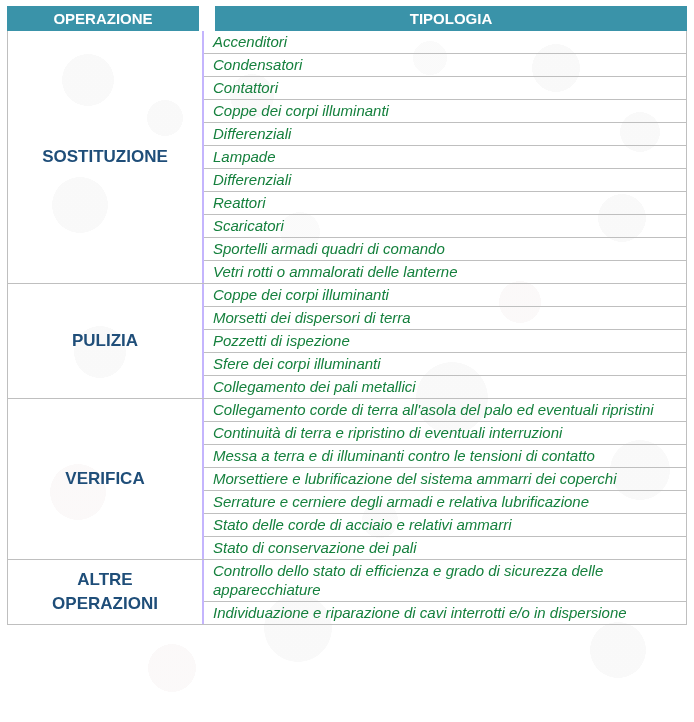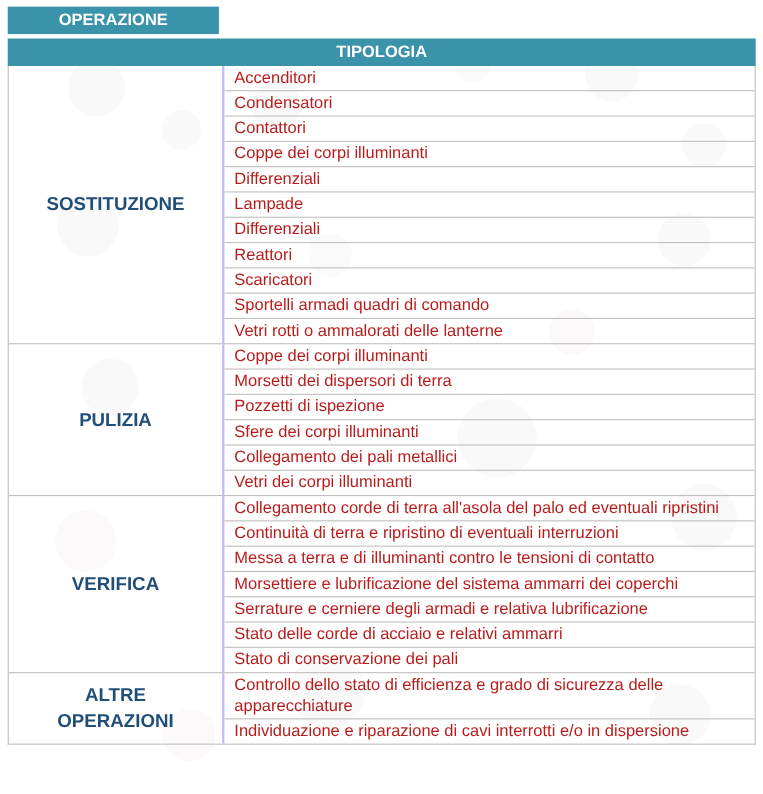--- a/index.html
+++ b/index.html
@@ -30,21 +30,21 @@
       radial-gradient(circle 30px at 640px 470px, rgba(140,140,140,0.05) 99%, transparent 100%),
       radial-gradient(circle 28px at  78px 492px, rgba(190,150,150,0.06) 99%, transparent 100%),
       radial-gradient(circle 34px at 298px 628px, rgba(140,140,140,0.05) 99%, transparent 100%),
       radial-gradient(circle 24px at 172px 668px, rgba(190,150,150,0.06) 99%, transparent 100%),
       radial-gradient(circle 28px at 618px 650px, rgba(140,140,140,0.05) 99%, transparent 100%),
       radial-gradient(circle 18px at 380px 520px, rgba(140,140,140,0.04) 99%, transparent 100%);
   }
   .table-wrap {
     position:absolute; left:7px; top:6px; right:7px; z-index:1;
   }
-  .header-row { display:flex; gap:4px;flex-direction:column; }
+  .header-row { display:flex; gap:16px; }
   .hcell {
     background:#3A93A9;
     color:#ffffff;
     font-weight:bold;
     font-size:15px;
     line-height:19px;
     text-align:center;
     padding:3px 0;
   }
   .hcell.h-left  { width:192px; flex:none; }
@@ -67,24 +67,25 @@
     text-align:center;
     color:#1F4E79;
     font-weight:bold;
     font-size:17px;
     line-height:24px;
     padding:0 28px;
   }
   .items-col { flex:1; display:flex; flex-direction:column; }
   .item-cell {
     border-bottom:1px solid #BFBFBF;
-    color:#b91c1c;
+    color:#15803d;
     font-size:15px;
     line-height:19px;
     padding:1px 8px 2px 9px;
+    font-style:italic;
   }
   .items-col .item-cell:last-child { border-bottom:none; }
 </style>
 </head>
 <body>
 
 <div class="watermark"></div>
 
 <div class="table-wrap">
   <div class="header-row">
@@ -109,21 +110,20 @@
         </div>
       </div>
       <div class="section-row">
         <div class="op-cell">PULIZIA</div>
         <div class="items-col">
           <div class="item-cell">Coppe dei corpi illuminanti</div>
           <div class="item-cell">Morsetti dei dispersori di terra</div>
           <div class="item-cell">Pozzetti di ispezione</div>
           <div class="item-cell">Sfere dei corpi illuminanti</div>
           <div class="item-cell">Collegamento dei pali metallici</div>
-          <div class="item-cell">Vetri dei corpi illuminanti</div>
         </div>
       </div>
       <div class="section-row">
         <div class="op-cell">VERIFICA</div>
         <div class="items-col">
           <div class="item-cell">Collegamento corde di terra all'asola del palo ed eventuali ripristini</div>
           <div class="item-cell">Continuità di terra e ripristino di eventuali interruzioni</div>
           <div class="item-cell">Messa a terra e di illuminanti contro le tensioni di contatto</div>
           <div class="item-cell">Morsettiere e lubrificazione del sistema ammarri dei coperchi</div>
           <div class="item-cell">Serrature e cerniere degli armadi e relativa lubrificazione</div>

